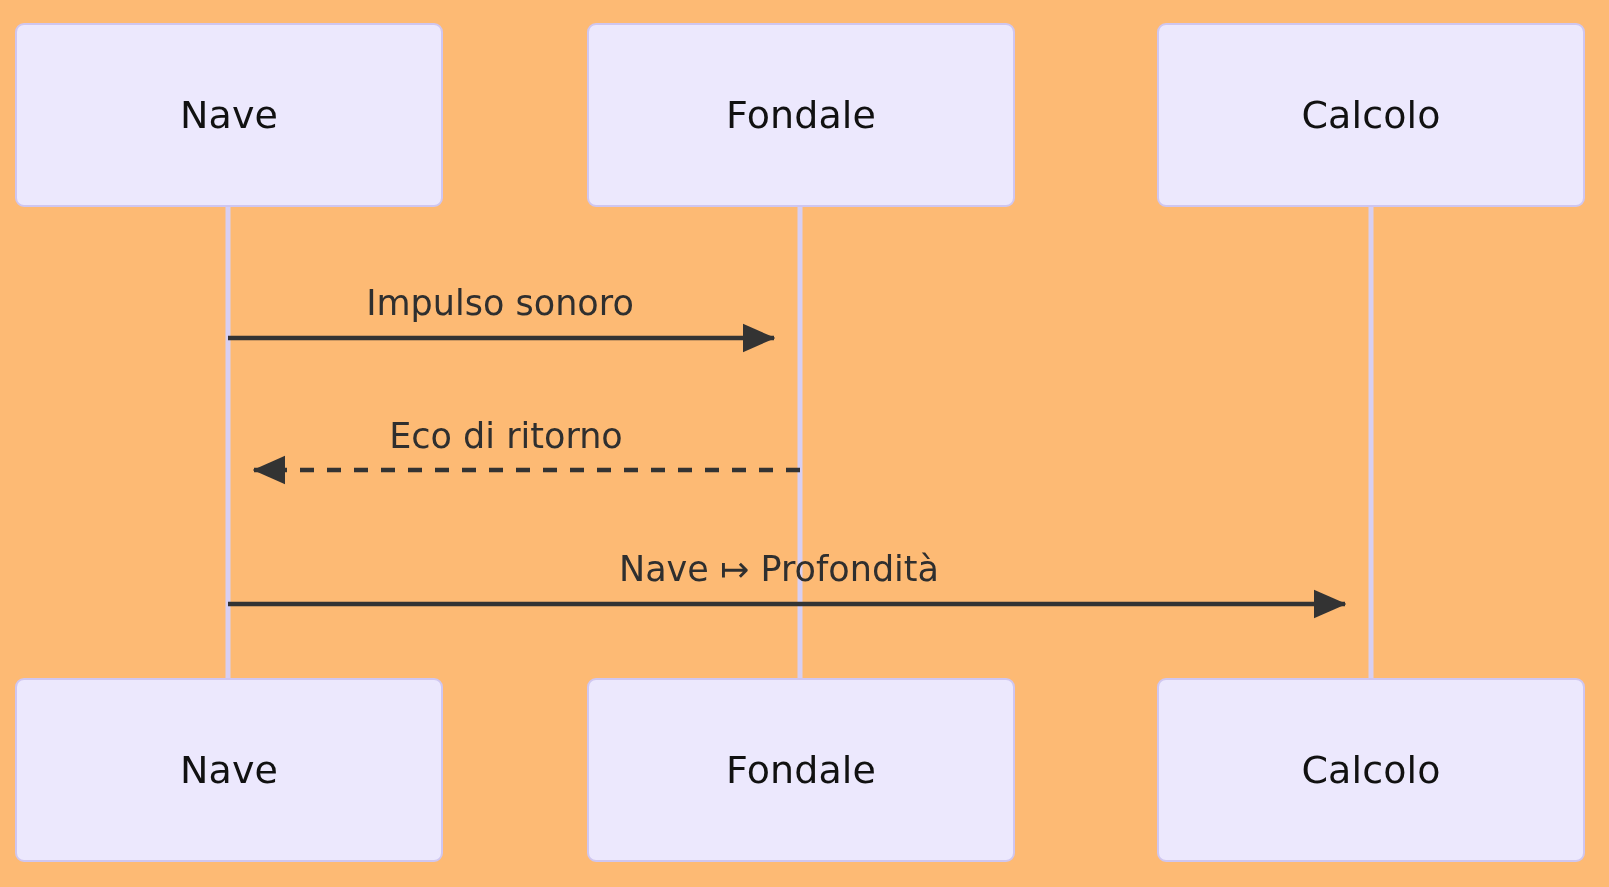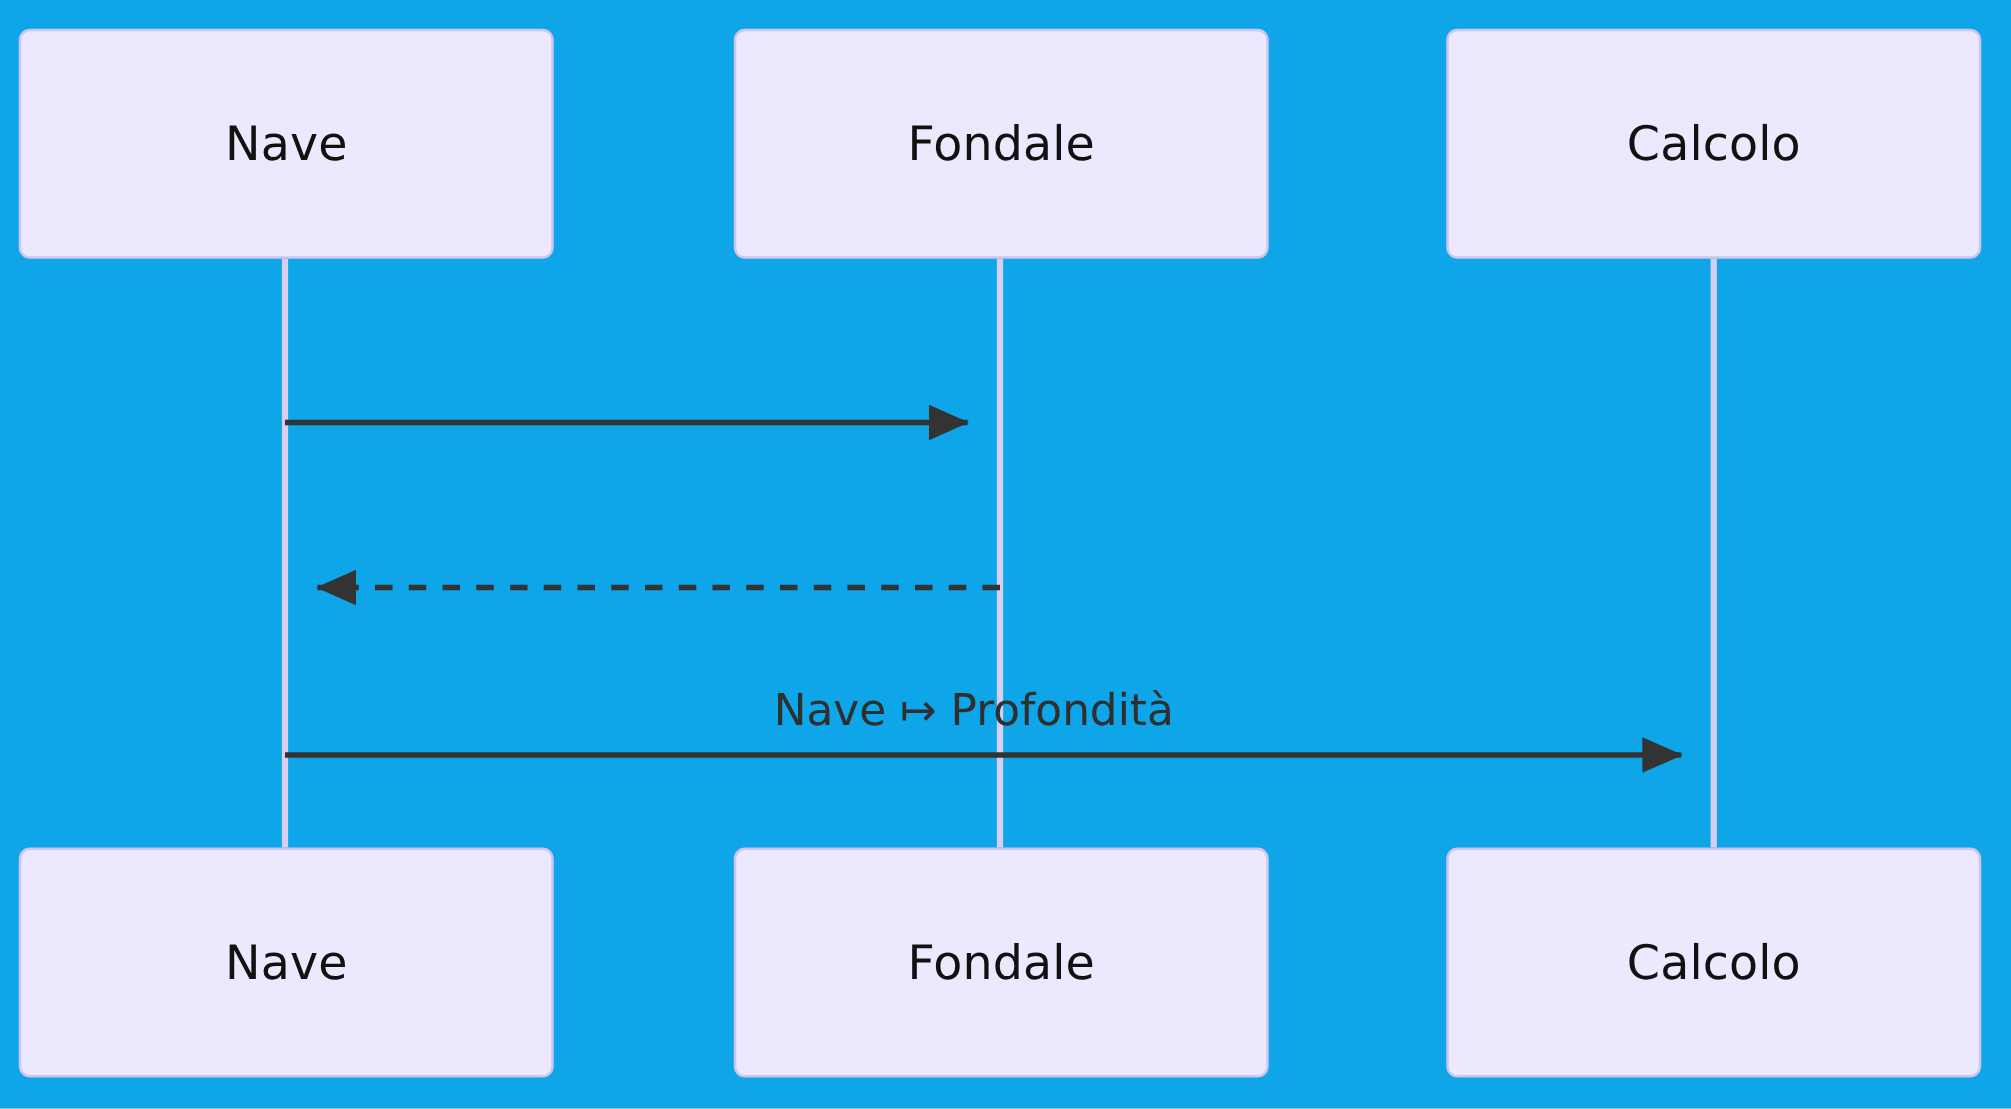--- a/index.html
+++ b/index.html
@@ -9,21 +9,21 @@
     background: #ffffff;
   }
   body {
     font-family: "DejaVu Sans", sans-serif;
     -webkit-font-smoothing: antialiased;
   }
   #diagram-root {
     position: relative;
     width: 1609px;
     height: 887px;
-    background: #0ea5e9;
+    background: #fdba74;
     overflow: hidden;
   }
   #diagram-svg {
     position: absolute;
     top: 0;
     left: 0;
     width: 1609px;
     height: 887px;
     display: block;
   }
@@ -96,15 +96,17 @@
   <div class="participant-box" id="bottom-box-nave" style="left: 15px; top: 678px; width: 428px; height: 184px; background: rgb(236, 232, 253); border-color: rgb(207, 198, 240);">
     <span class="participant-label">Nave</span>
   </div>
   <div class="participant-box" id="bottom-box-fondale" style="left: 587px; top: 678px; width: 428px; height: 184px; background: rgb(236, 232, 253); border-color: rgb(207, 198, 240);">
     <span class="participant-label">Fondale</span>
   </div>
   <div class="participant-box" id="bottom-box-calcolo" style="left: 1157px; top: 678px; width: 428px; height: 184px; background: rgb(236, 232, 253); border-color: rgb(207, 198, 240);">
     <span class="participant-label">Calcolo</span>
   </div>
 
+  <div class="msg-label" id="label-msg-0" style="left: 500px; top: 321px;">Impulso sonoro</div>
+  <div class="msg-label" id="label-msg-1" style="left: 506px; top: 454px;">Eco di ritorno</div>
   <div class="msg-label" id="label-msg-2" style="left: 779px; top: 587px;">Nave ↦ Profondità</div>
 
 </div>
 
 </body></html>

